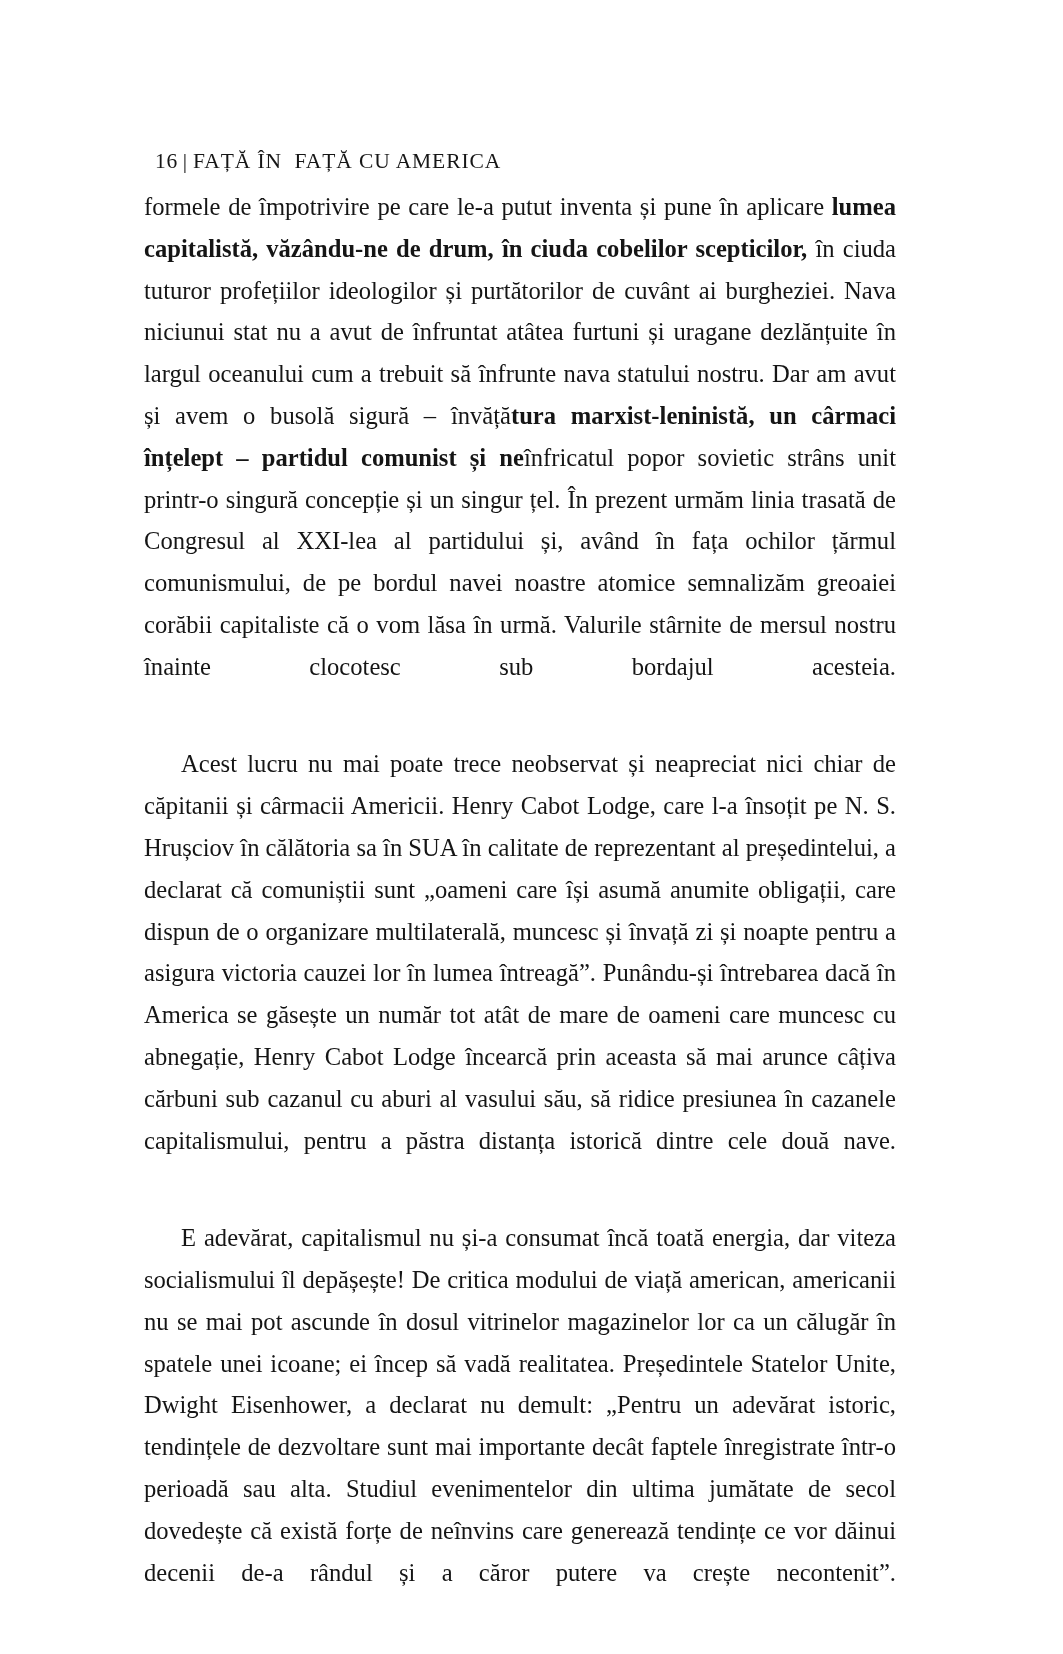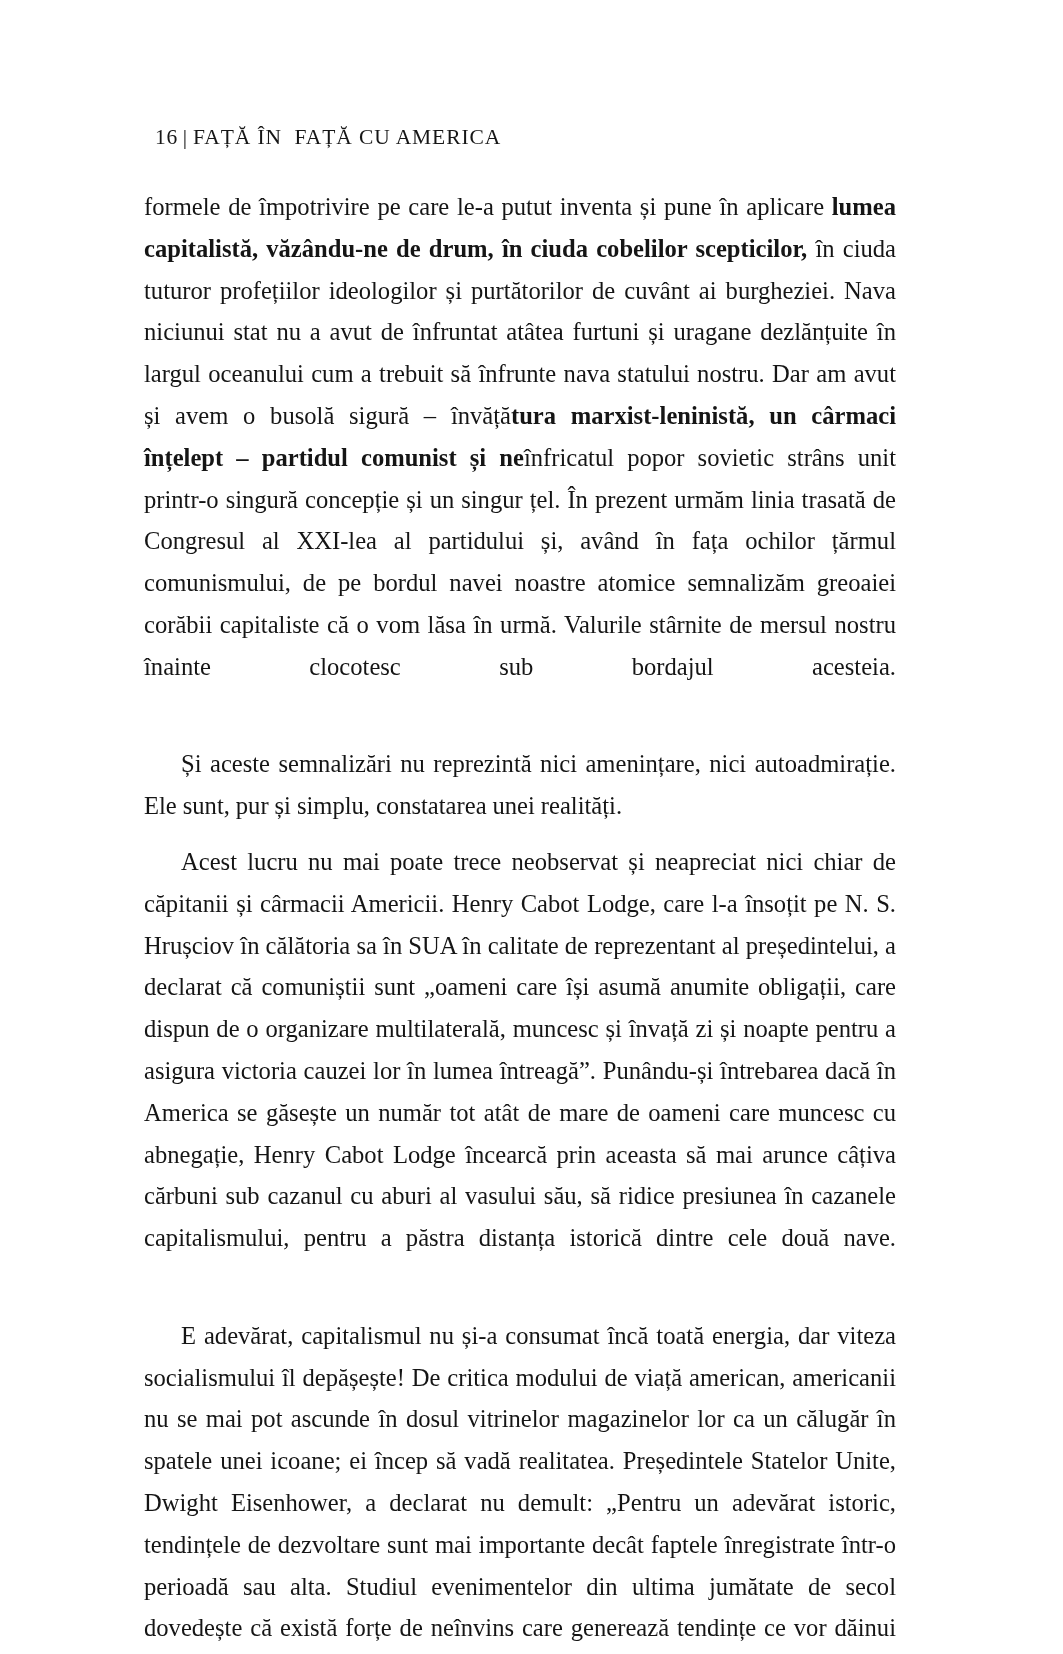--- a/index.html
+++ b/index.html
@@ -19,21 +19,21 @@
     width: 1063px;
     height: 1654px;
     box-sizing: border-box;
     padding: 0;
     background: #ffffff;
     overflow: hidden;
   }
   .running-head {
     position: absolute;
     left: 130px;
-    top: 100px;
+    top: 124px;
     font-size: 21.5px;
     letter-spacing: 0.9px;
     color: #161616;
     white-space: pre;
   }
   .running-head .folio { letter-spacing: 0.6px; }
   .running-head .sep { padding: 0 5px; }
   .body-block {
     position: absolute;
     left: 130px;
@@ -64,20 +64,19 @@
 <body>
 
 <div class="page">
 
   <div class="running-head">
     <span class="folio">16</span><span class="sep">|</span><span>FAȚĂ ÎN  FAȚĂ CU AMERICA</span>
   </div>
 
   <div class="body-block">
     <p class="para full" id="p1"><span>formele de împotrivire pe care le-a putut inventa și pune în aplicare </span><b>lumea capitalistă, văzându-ne de drum, în ciuda cobelilor scepticilor,</b><span> în ciuda tuturor profețiilor ideologilor și purtătorilor de cuvânt ai burgheziei. Nava niciunui stat nu a avut de înfruntat atâtea furtuni și uragane dezlănțuite în largul oceanului cum a trebuit să înfrunte nava statului nostru. Dar am avut și avem o busolă sigură – învăță</span><b>tura marxist-leninistă, un cârmaci înțelept – partidul comunist și ne</b><span>înfricatul popor sovietic strâns unit printr-o singură concepție și un singur țel. În prezent urmăm linia trasată de Congresul al XXI-lea al partidului și, având în fața ochilor țărmul comunismului, de pe bordul navei noastre atomice semnalizăm greoaiei corăbii capitaliste că o vom lăsa în urmă. Valurile stârnite de mersul nostru înainte clocotesc sub bordajul acesteia.</span></p>
-    <p class="para indent ragged" id="p2"><span>Și aceste semnalizări nu reprezintă nici amenințare, nici autoadmirație. Ele sunt, pur și simplu, constatarea unei realități.</span></p>
     <p class="para indent full" id="p3"><span>Acest lucru nu mai poate trece neobservat și neapreciat nici chiar de căpitanii și cârmacii Americii. Henry Cabot Lodge, care l-a însoțit pe N. S. Hrușciov în călătoria sa în SUA în calitate de reprezentant al președintelui, a declarat că comuniștii sunt „oameni care își asumă anumite obligații, care dispun de o organizare multilaterală, muncesc și învață zi și noapte pentru a asigura victoria cauzei lor în lumea întreagă”. Punându-și întrebarea dacă în America se găsește un număr tot atât de mare de oameni care muncesc cu abnegație, Henry Cabot Lodge încearcă prin aceasta să mai arunce câțiva cărbuni sub cazanul cu aburi al vasului său, să ridice presiunea în cazanele capitalismului, pentru a păstra distanța istorică dintre cele două nave.</span></p>
     <p class="para indent full" id="p4"><span>E adevărat, capitalismul nu și-a consumat încă toată energia, dar viteza socialismului îl depășește! De critica modului de viață american, americanii nu se mai pot ascunde în dosul vitrinelor magazinelor lor ca un călugăr în spatele unei icoane; ei încep să vadă realitatea. Președintele Statelor Unite, Dwight Eisenhower, a declarat nu demult: „Pentru un adevărat istoric, tendințele de dezvoltare sunt mai importante decât faptele înregistrate într-o perioadă sau alta. Studiul evenimentelor din ultima jumătate de secol dovedește că există forțe de neînvins care generează tendințe ce vor dăinui decenii de-a rândul și a căror putere va crește necontenit”.</span></p>
     <p class="para indent ragged" id="p5"><span>Ce-i adevărat e adevărat.</span></p>
 
   </div>
 
 </div>
 
 </body></html>

